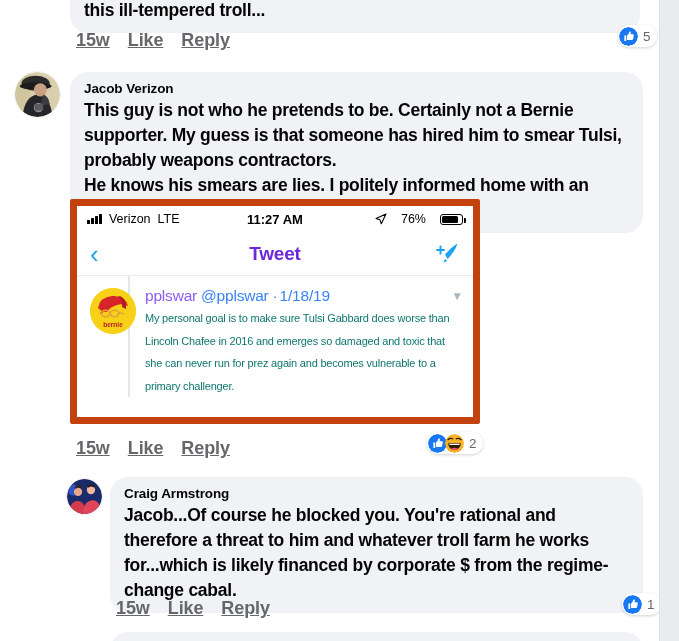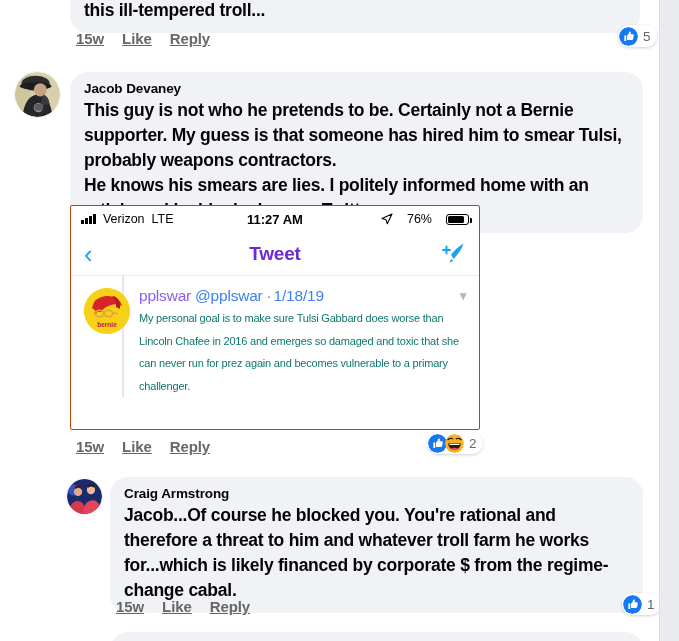--- a/index.html
+++ b/index.html
@@ -65,21 +65,21 @@
     line-height: 25px;
     color: #050505;
     letter-spacing: -.25px;
     white-space: pre-wrap;
   }
 
   .actions {
     display: flex;
     align-items: center;
     gap: 18px;
-    font-size: 15px;
+    font-size: 18px;
     font-weight: 700;
     color: #65676b;
     letter-spacing: -.1px;
   }
   .actions span { text-decoration: underline; cursor: pointer; }
 
   
   .react-pill {
     display: inline-flex;
     align-items: center;
@@ -104,24 +104,24 @@
   #block1-actions { position: absolute; top: 30px; left: 76px; }
   #react1 { position: absolute; top: 25px; left: 618px; }
 
   
   #av2 { position: absolute; top: 71px; left: 14px; width: 47px; height: 47px; }
   #block2 { position: absolute; top: 72px; left: 70px; width: 573px; }
 
   
   #tweetcard {
     position: absolute;
-    top: 205px; left: 70px;
+    top: 199px; left: 70px;
     width: 410px; height: 225px;
     background: #ffffff;
-    border: 1px solid #c2410c;
+    border: 7px solid #c2410c;
     border-radius: 2px;
     overflow: hidden;
   }
   .ios-status {
     display: flex;
     align-items: center;
     height: 26px;
     padding: 0 10px;
     font-size: 12.5px;
     color: #000;
@@ -233,21 +233,21 @@
           <ellipse cx="27" cy="19" rx="7" ry="7" fill="#c9a183"></ellipse>
           <path d="M30 24 q6 2 7 10 l-10 2 z" fill="#3a3a40"></path>
           <circle cx="25" cy="38" r="5" fill="#8c8c93"></circle>
           <rect x="21" y="34" width="9" height="7" rx="1.5" fill="#5a5a60"></rect>
         </g>
       </svg>
     </div>
 
     <div id="block2">
       <div class="bubble">
-        <div class="author">Jacob Devaney</div>
+        <div class="author">Jacob Verizon</div>
         <div class="ctext">This guy is not who he pretends to be. Certainly not a Bernie supporter. My guess is that someone has hired him to smear Tulsi, probably weapons contractors.
 He knows his smears are lies. I politely informed home with an article and he blocked me on Twitter...</div>
       </div>
     </div>
 
     <div id="tweetcard">
 
       <div class="ios-status">
         <div class="ios-left">
           <span class="sig-bars">

